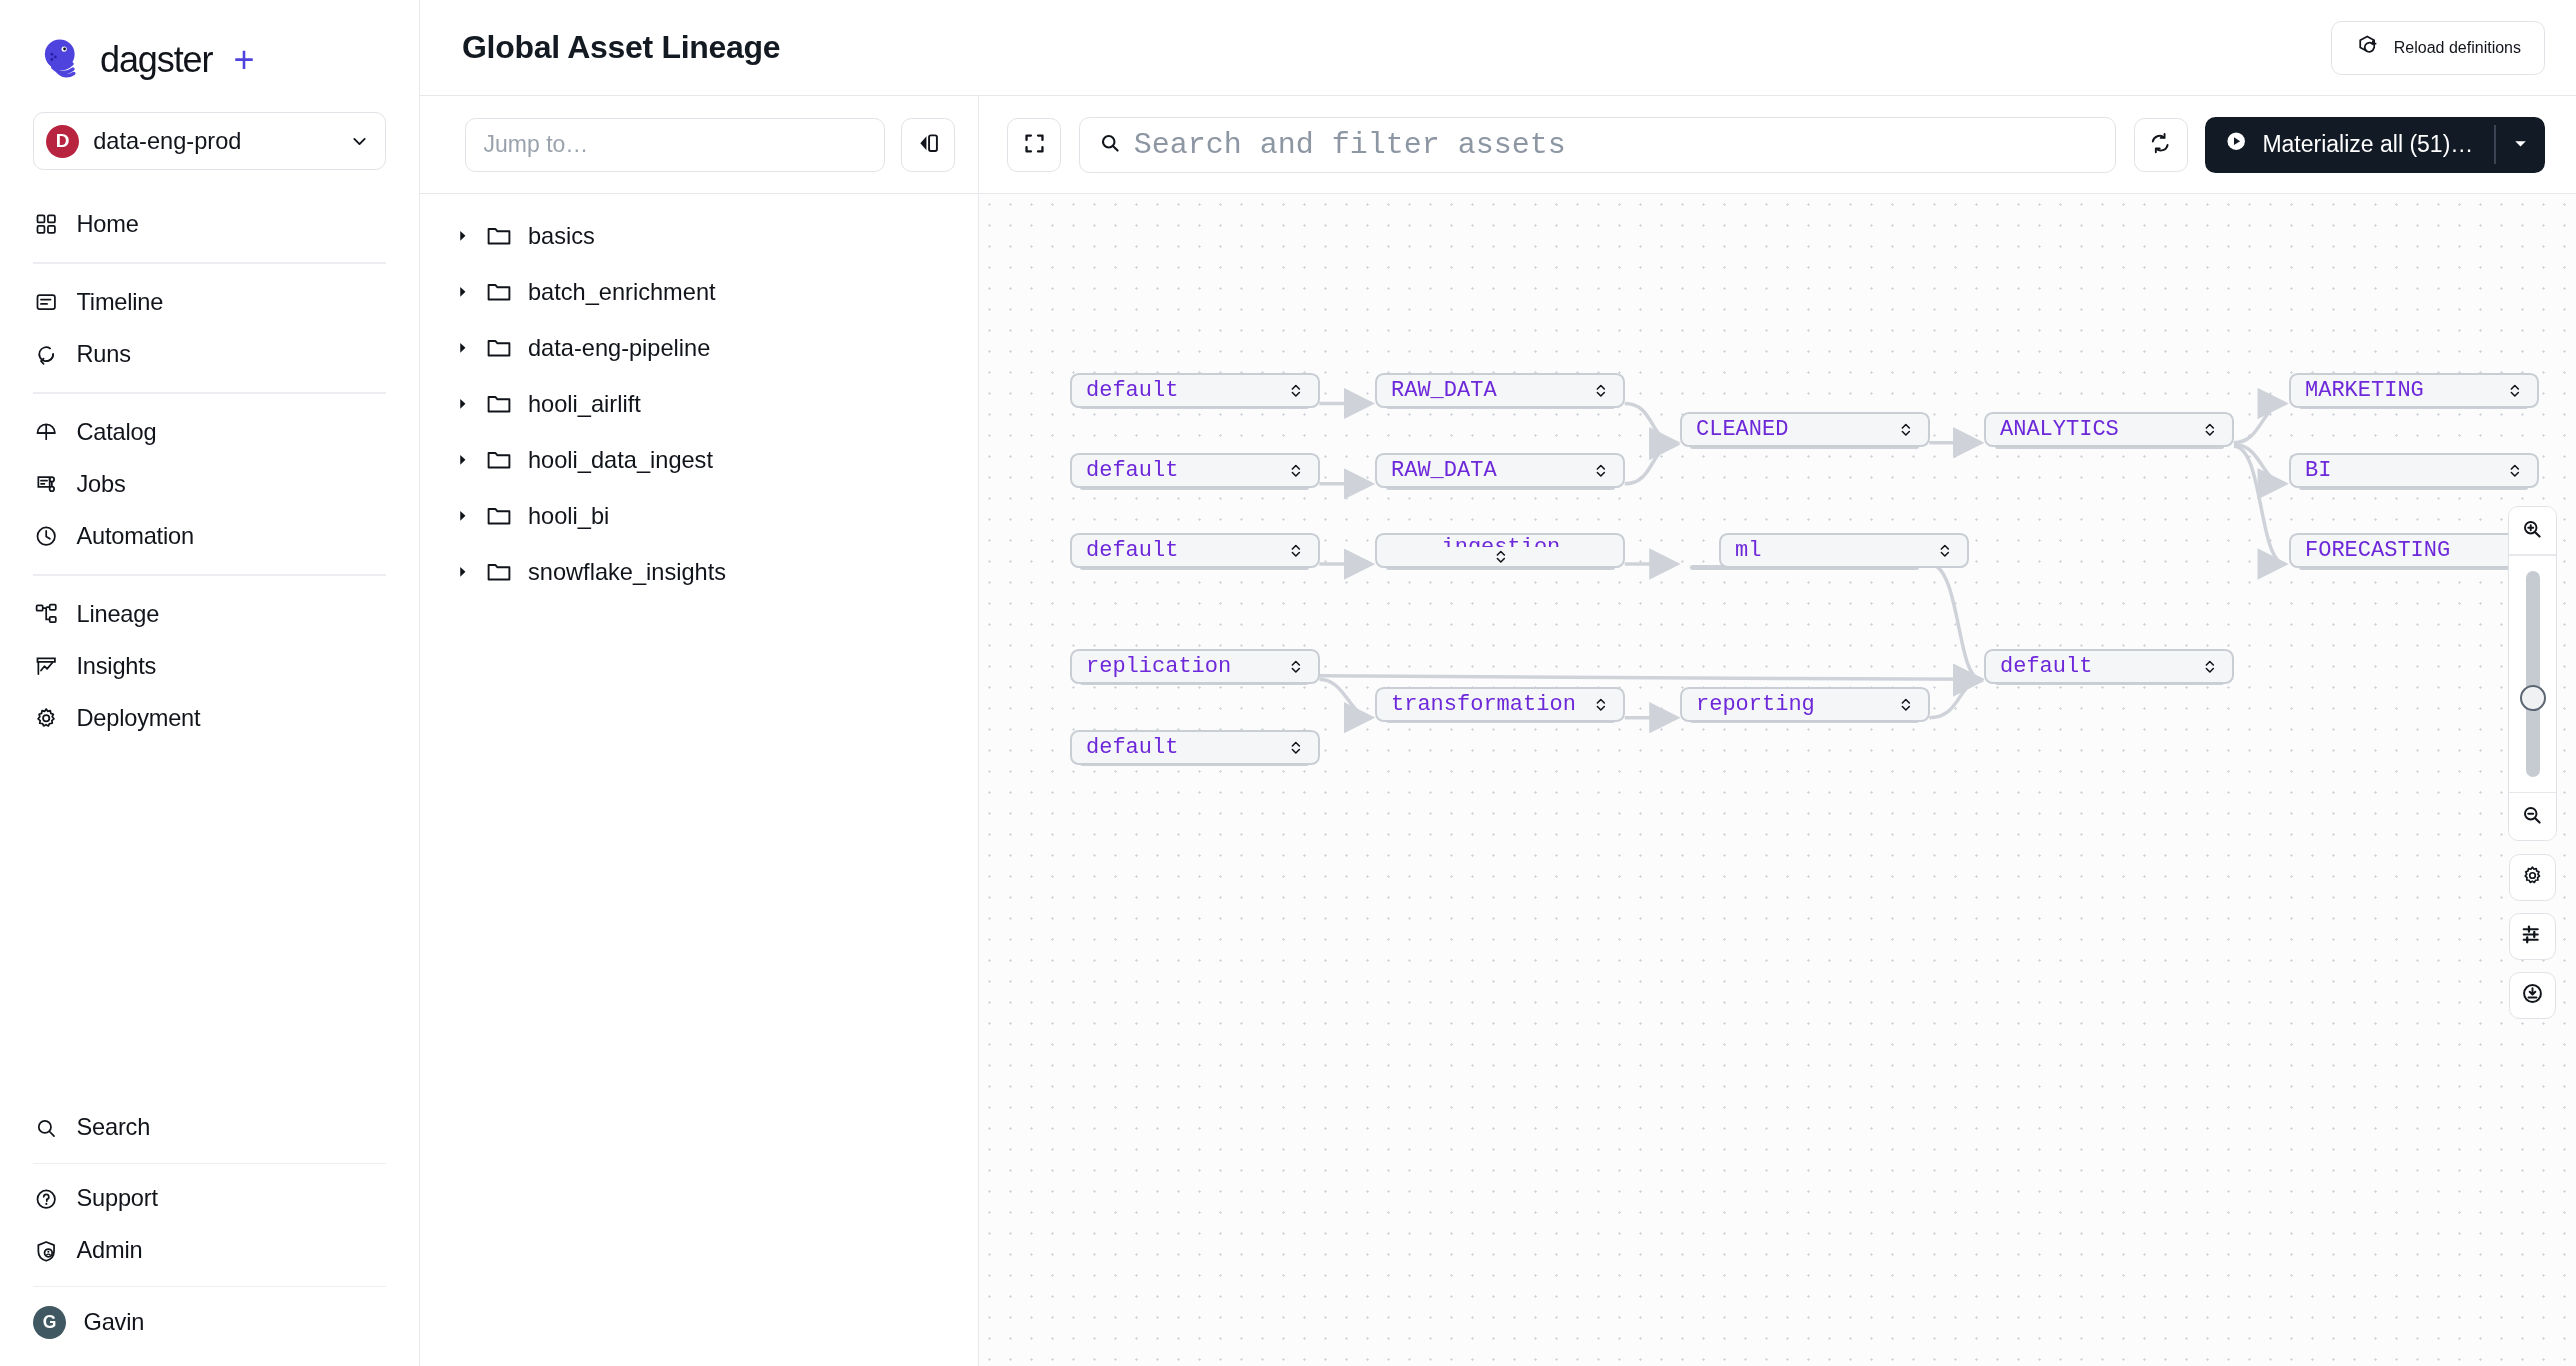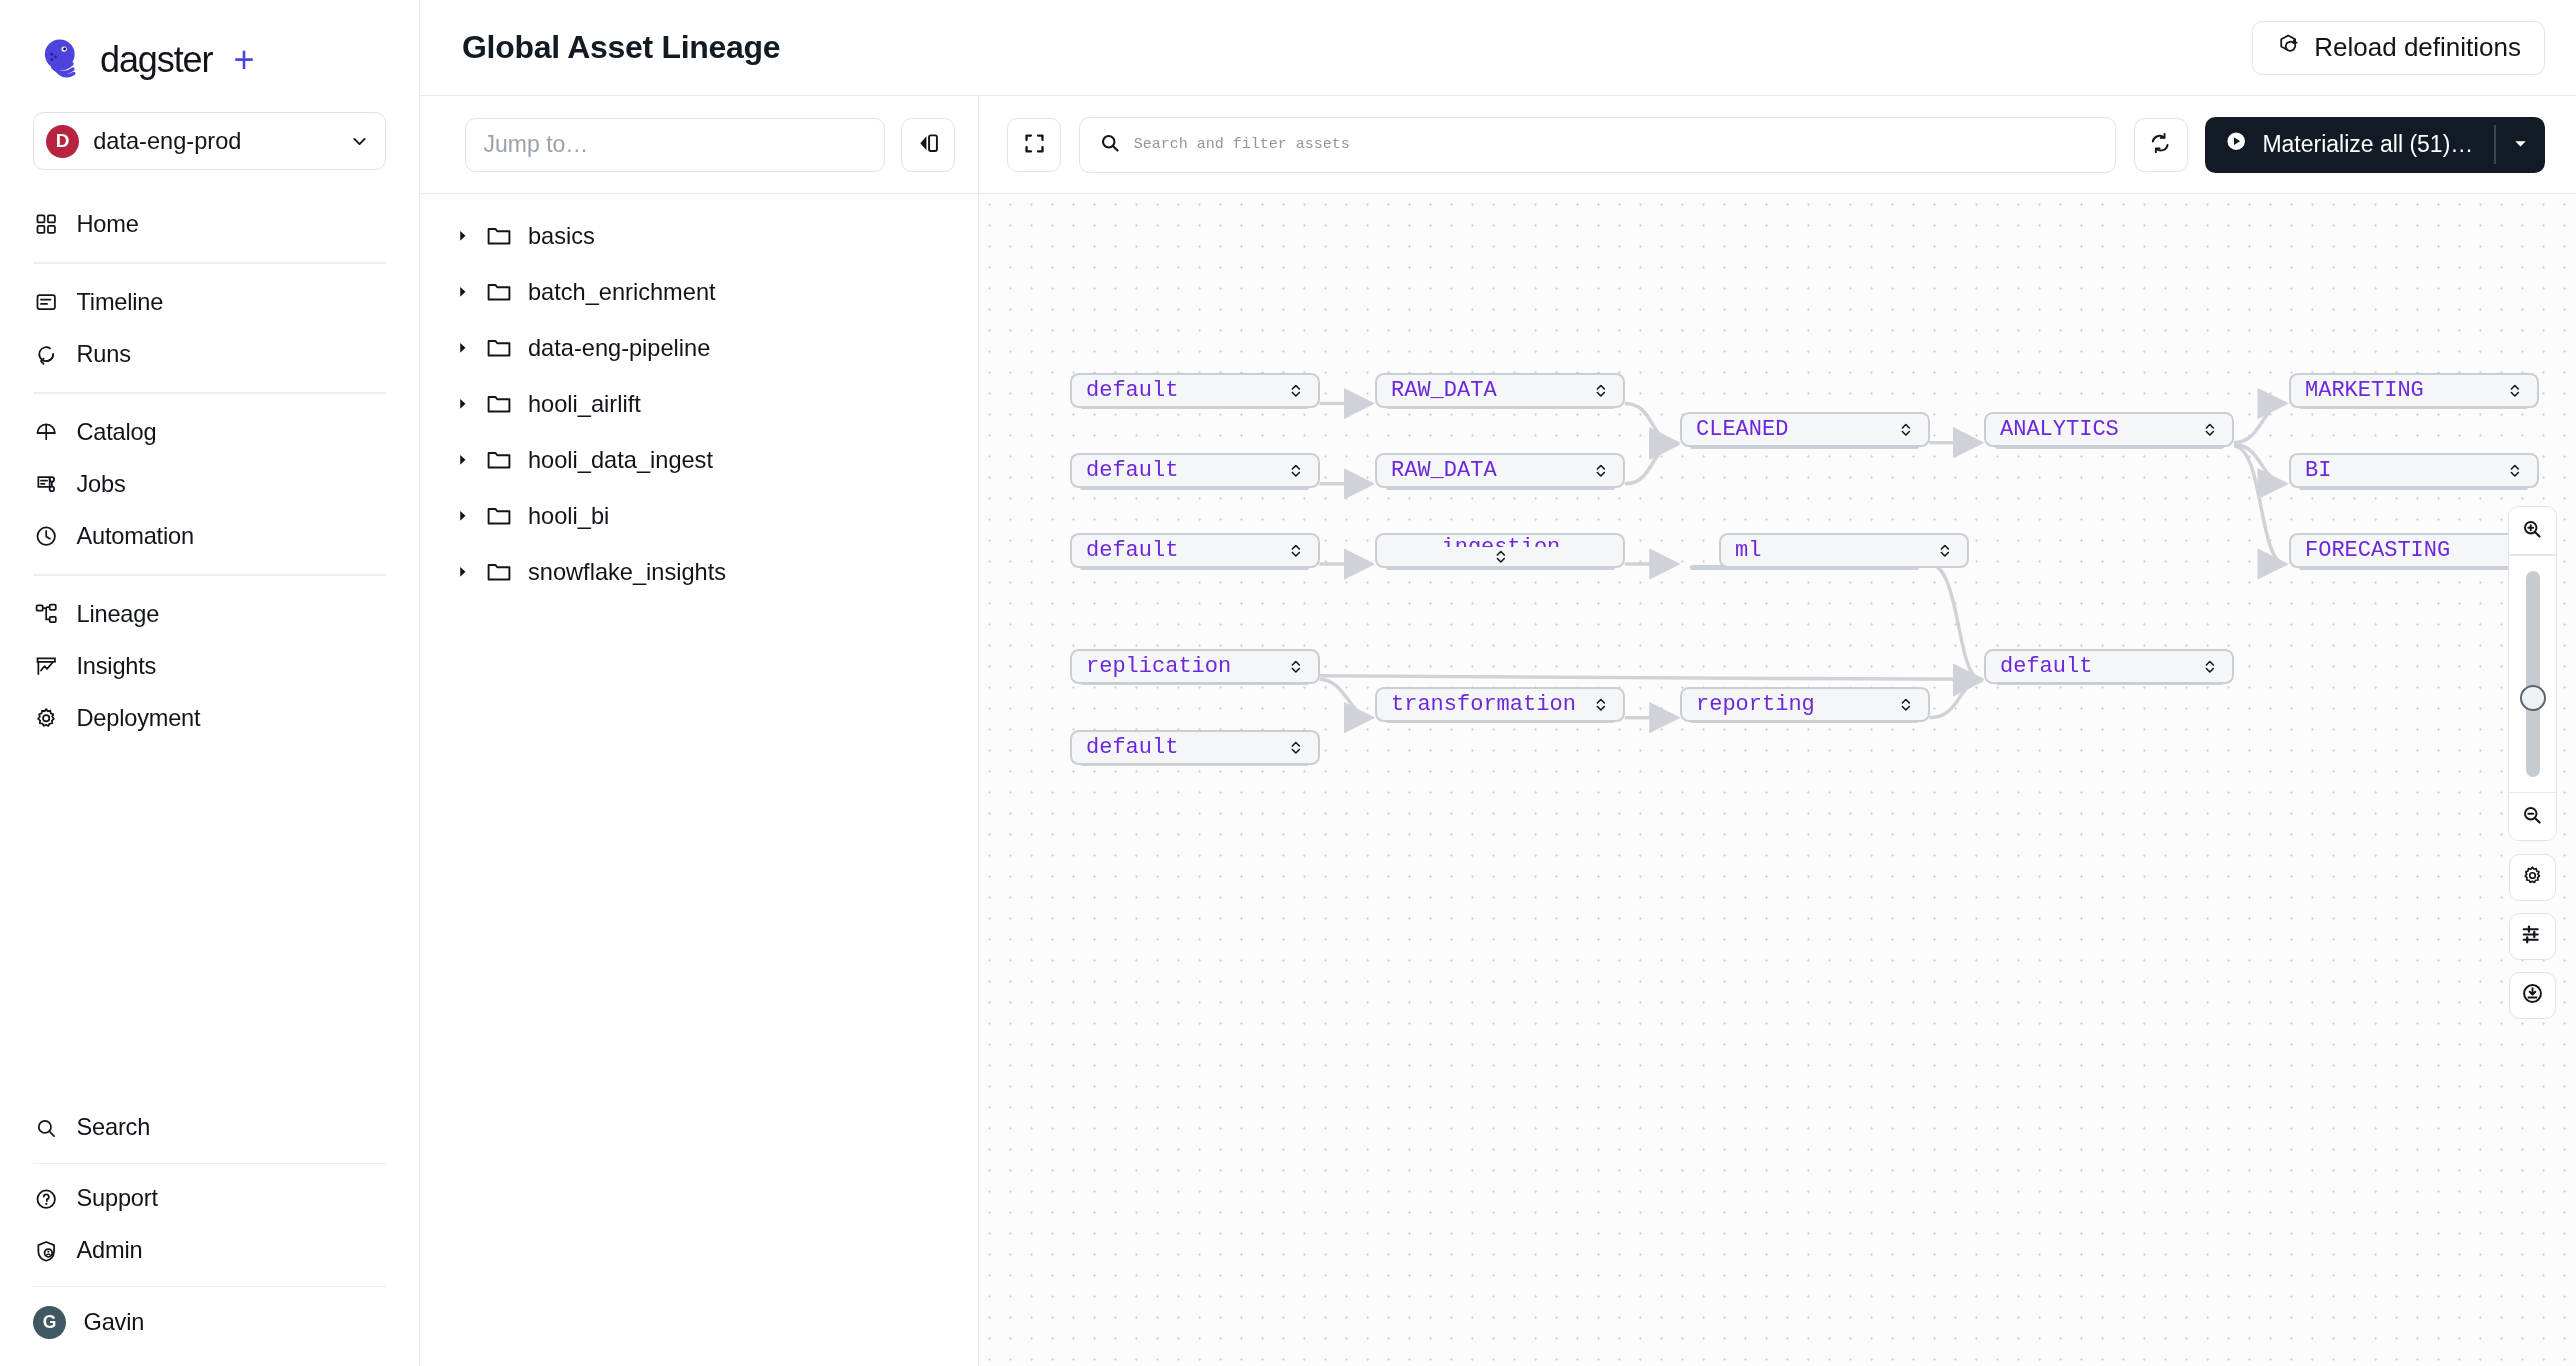--- a/index.html
+++ b/index.html
@@ -82,21 +82,21 @@
     display: flex; align-items: center;
     padding: 0 31px 0 42px;
     background: #fff;
   }
   .page-title { font-size: 32px; font-weight: 600; letter-spacing: -0.3px; flex: 1; }
   .reload-btn {
     display: flex; align-items: center; gap: 14px;
     height: 54px; padding: 0 23px;
     border: 1.7px solid #dfe2e6; border-radius: 10.5px;
     background: #fff; cursor: pointer;
-    font-size: 26px; color: #11141a;
+    font-size: 16px; color: #11141a;
   }
 
   .toolbar {
     height: 98px; flex: 0 0 98px;
     display: flex; align-items: center;
     border-bottom: 1.7px solid #e6e8eb;
     background: #fff;
   }
   .toolbar-left {
     width: 559px; flex: 0 0 559px;
@@ -124,21 +124,21 @@
     padding: 0 31px 0 28px; height: 100%; min-width: 0;
   }
   .search-wrap {
     flex: 1; height: 56px; min-width: 0;
     border: 1.7px solid #dfe2e6; border-radius: 10.5px;
     display: flex; align-items: center; gap: 12.2px;
     padding: 0 19px; background: #fff;
   }
   .search-input {
     flex: 1; border: none; outline: none;
-    font-size: 15px;
+    font-size: 30px;
     font-family: "Liberation Mono", monospace;
     color: #7f1d1d; background: transparent;
   }
   .search-input::placeholder { color: #8d96a3; }
   .materialize {
     display: flex; align-items: stretch;
     background: #121a25; border-radius: 10.5px; overflow: hidden;
     cursor: pointer; height: 56px;
   }
   .materialize-main {

